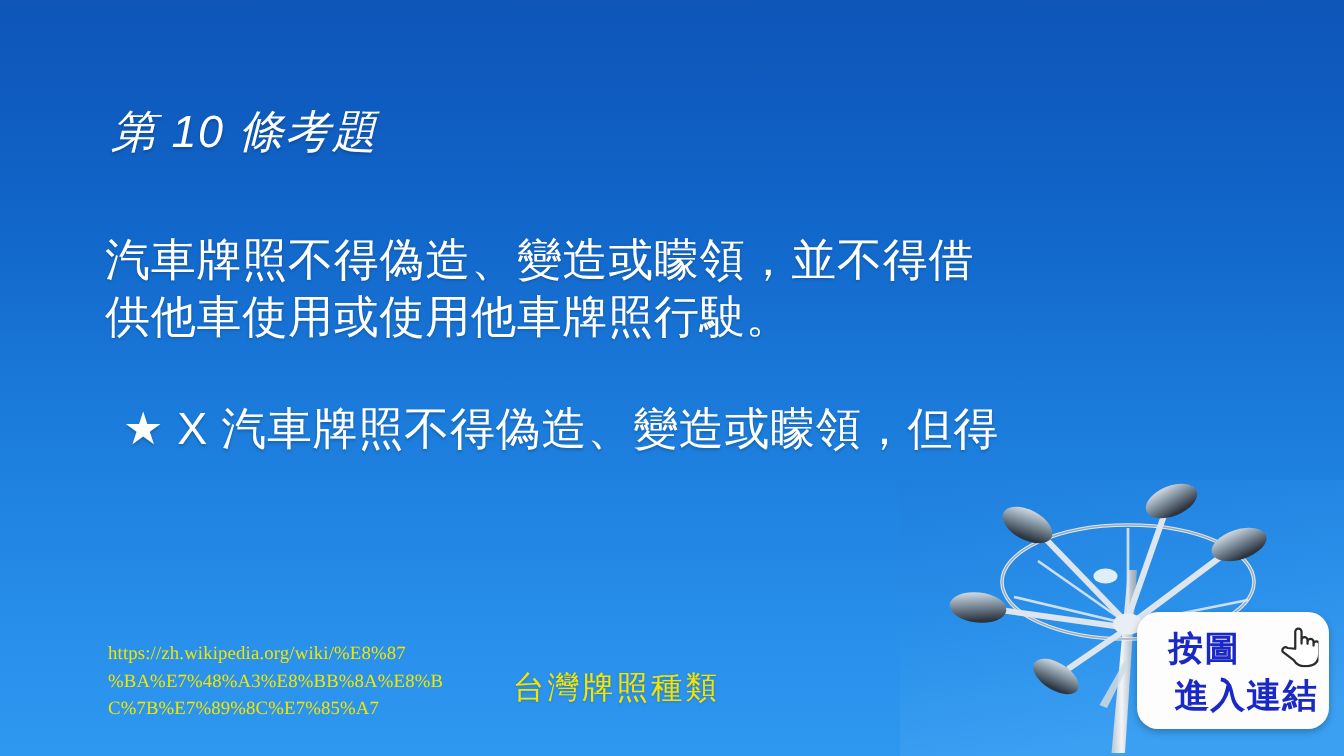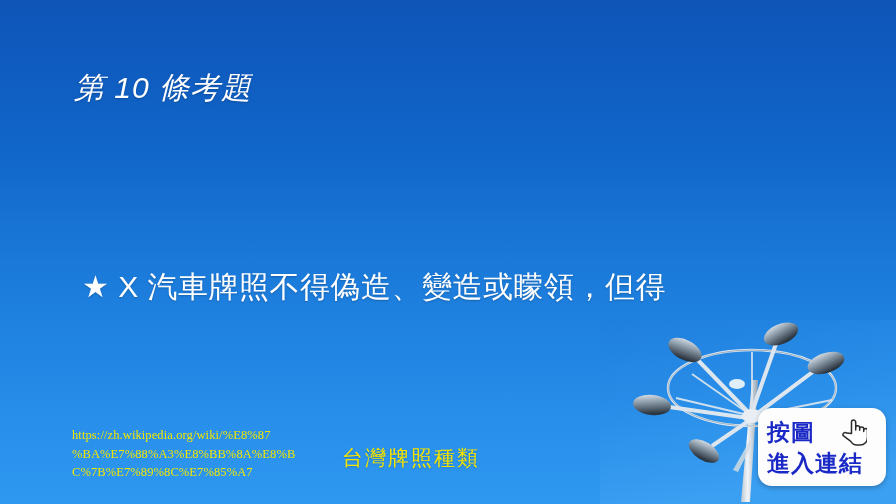--- a/index.html
+++ b/index.html
@@ -106,21 +106,21 @@
     box-shadow: 0 2px 5px rgba(0,0,0,0.25);
     display: flex;
     flex-direction: column;
     justify-content: center;
     box-sizing: border-box;
     padding: 4px 7px 5px 9px;
   }
   .badge-row {
     display: flex;
     align-items: center;
-    justify-content: flex-start;
+    justify-content: flex-end;
     gap: 20px;
   }
   .badge-text {
     color: #1a29c6;
     font-size: 23px;
     font-weight: bold;
     letter-spacing: 1px;
     line-height: 1.18;
     white-space: nowrap;
   }
@@ -129,20 +129,24 @@
     display: block;
   }
 </style>
 </head>
 <body>
 
 <div id="slide">
 
   <div class="title">第 10 條考題</div>
 
+  <div class="para para-1">
+    <span class="ln">汽車牌照不得偽造、變造或矇領，並不得借</span>
+    <span class="ln">供他車使用或使用他車牌照行駛。</span>
+  </div>
 
   <div class="para para-2">
     <span class="ln ln-1">★ X 汽車牌照不得偽造、變造或矇領，但得</span>
   </div>
 
   <div class="photo">
     <svg width="296" height="184" viewBox="0 0 296 184">
       <defs>
         <linearGradient id="skyg" x1="0" y1="0" x2="0.25" y2="1">
           <stop offset="0%" stop-color="#1f7fdd"></stop>
@@ -196,21 +200,21 @@
         <ellipse cx="104" cy="131" rx="17" ry="9" transform="rotate(32 104 131)" fill="url(#headg)"></ellipse>
 
         <ellipse cx="152" cy="96" rx="10" ry="7" fill="#e8eef4"></ellipse>
         <ellipse cx="137" cy="64" rx="8" ry="5" fill="#f4f8fb" opacity="0.9"></ellipse>
       </g>
     </svg>
   </div>
 
   <div class="url-text">
     <span class="ln">https://zh.wikipedia.org/wiki/%E8%87</span>
-    <span class="ln">%BA%E7%88%A3%E8%BB%8A%E8%B</span>
+    <span class="ln">%BA%E7%48%A3%E8%BB%8A%E8%B</span>
     <span class="ln">C%7B%E7%89%8C%E7%85%A7</span>
   </div>
 
   <div class="caption">台灣牌照種類</div>
 
   <div class="badge">
     <div class="badge-row">
       <span class="badge-text">按圖</span>
       <span class="hand-icon">
         <svg width="26" height="30" viewBox="0 0 26 30">

